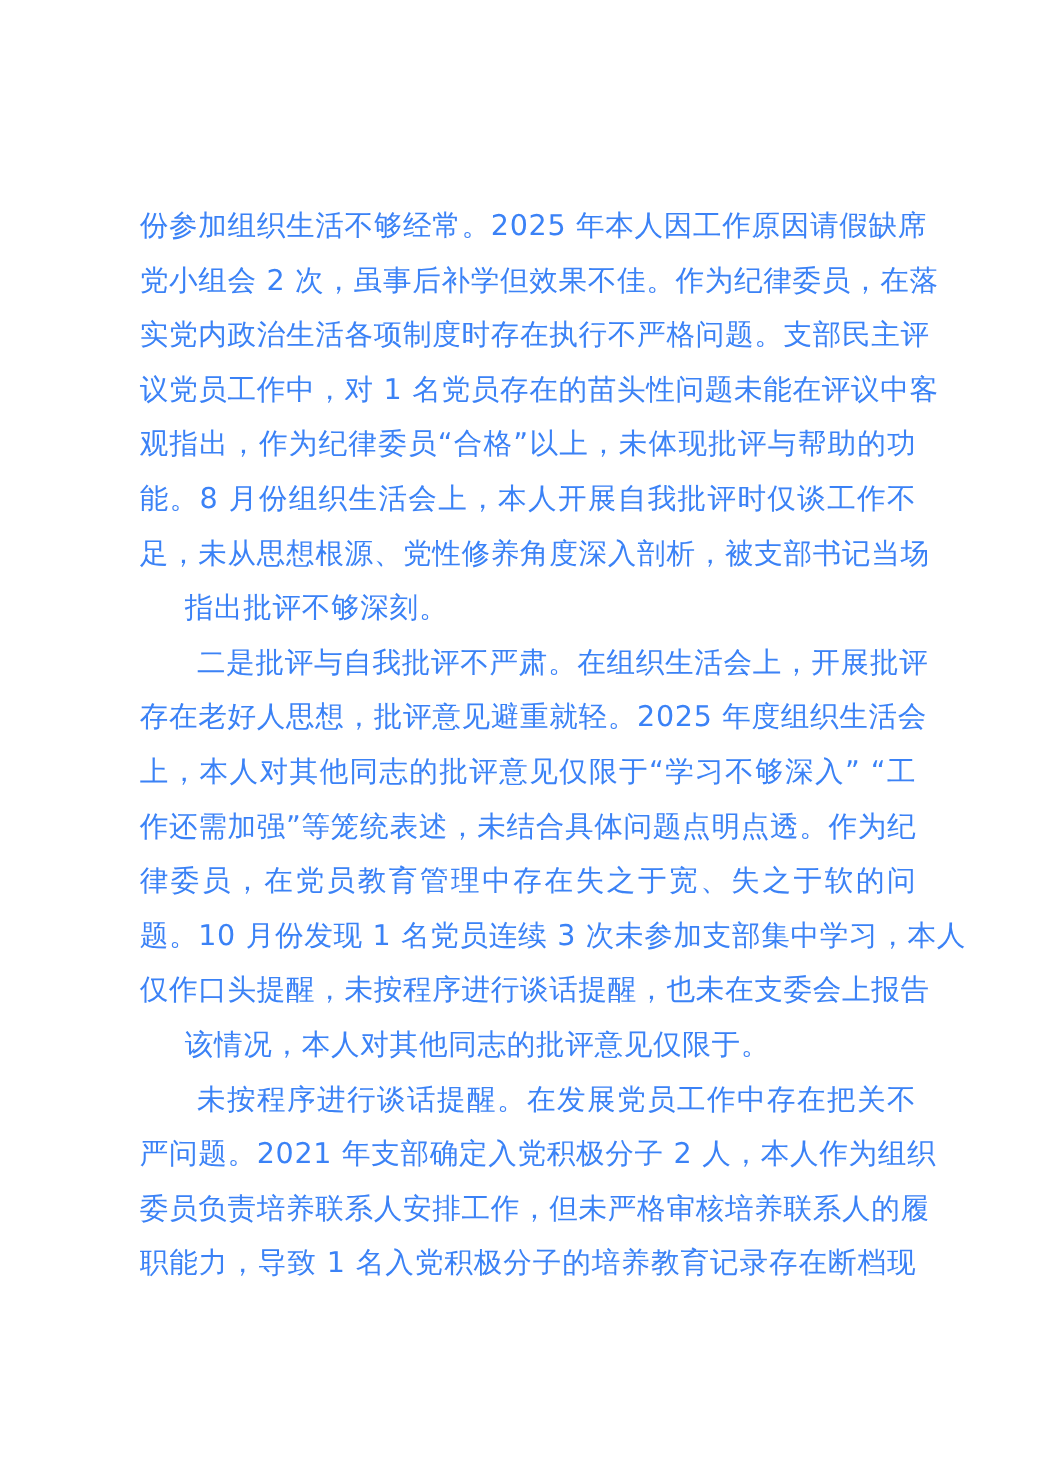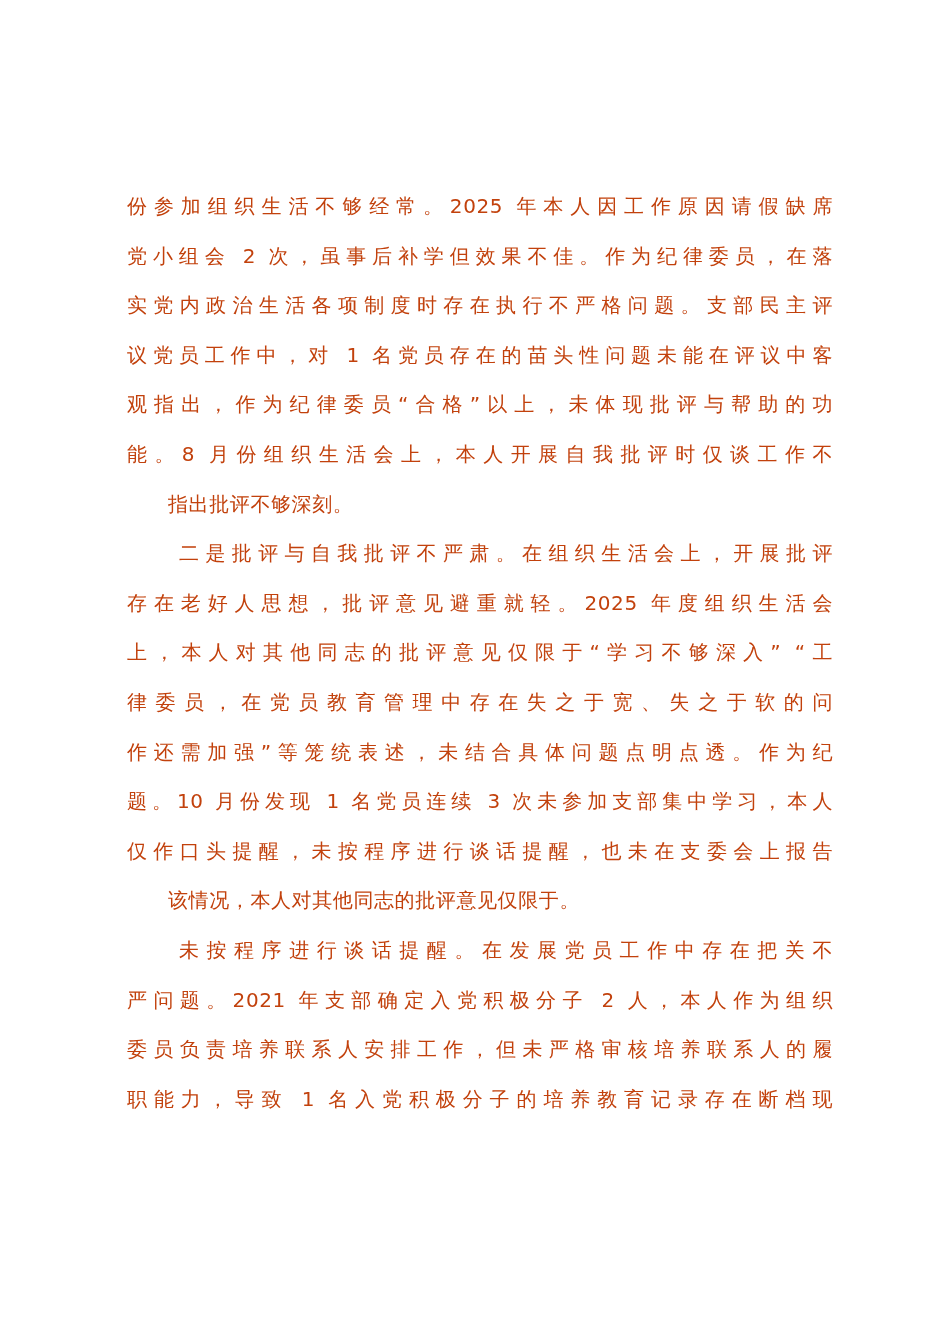--- a/index.html
+++ b/index.html
@@ -19,23 +19,23 @@
       width: 950px;
       height: 1344px;
       background: #ffffff;
     }
     .content {
       position: absolute;
       left: 127px;
       top: 182px;
       width: 706px;
       font-family: "DejaVu Sans", "Liberation Sans", sans-serif;
-      font-size: 20px;
+      font-size: 26px;
       line-height: 49.6px;
-      color: #c2410c;
+      color: #3b82f6;
     }
     .line {
       display: block;
       white-space: nowrap;
       height: 49.6px;
       text-align: justify;
       text-align-last: justify;
       letter-spacing: 0.6px;
     }
     .line.last {
@@ -52,29 +52,30 @@
 <div class="page">
   <div class="content">
 
     <div>
       <span class="line">份参加组织生活不够经常。2025 年本人因工作原因请假缺席</span>
       <span class="line">党小组会 2 次，虽事后补学但效果不佳。作为纪律委员，在落</span>
       <span class="line">实党内政治生活各项制度时存在执行不严格问题。支部民主评</span>
       <span class="line">议党员工作中，对 1 名党员存在的苗头性问题未能在评议中客</span>
       <span class="line">观指出，作为纪律委员“合格”以上，未体现批评与帮助的功</span>
       <span class="line">能。8 月份组织生活会上，本人开展自我批评时仅谈工作不</span>
+      <span class="line">足，未从思想根源、党性修养角度深入剖析，被支部书记当场</span>
       <span class="line last">指出批评不够深刻。</span>
     </div>
 
     <div>
       <span class="line indent">二是批评与自我批评不严肃。在组织生活会上，开展批评</span>
       <span class="line">存在老好人思想，批评意见避重就轻。2025 年度组织生活会</span>
       <span class="line">上，本人对其他同志的批评意见仅限于“学习不够深入” “工</span>
+      <span class="line">作还需加强”等笼统表述，未结合具体问题点明点透。作为纪</span>
       <span class="line">律委员，在党员教育管理中存在失之于宽、失之于软的问</span>
-      <span class="line">作还需加强”等笼统表述，未结合具体问题点明点透。作为纪</span>
       <span class="line">题。10 月份发现 1 名党员连续 3 次未参加支部集中学习，本人</span>
       <span class="line">仅作口头提醒，未按程序进行谈话提醒，也未在支委会上报告</span>
       <span class="line last">该情况，本人对其他同志的批评意见仅限于。</span>
     </div>
 
     <div>
       <span class="line indent">未按程序进行谈话提醒。在发展党员工作中存在把关不</span>
       <span class="line">严问题。2021 年支部确定入党积极分子 2 人，本人作为组织</span>
       <span class="line">委员负责培养联系人安排工作，但未严格审核培养联系人的履</span>
       <span class="line">职能力，导致 1 名入党积极分子的培养教育记录存在断档现</span>

